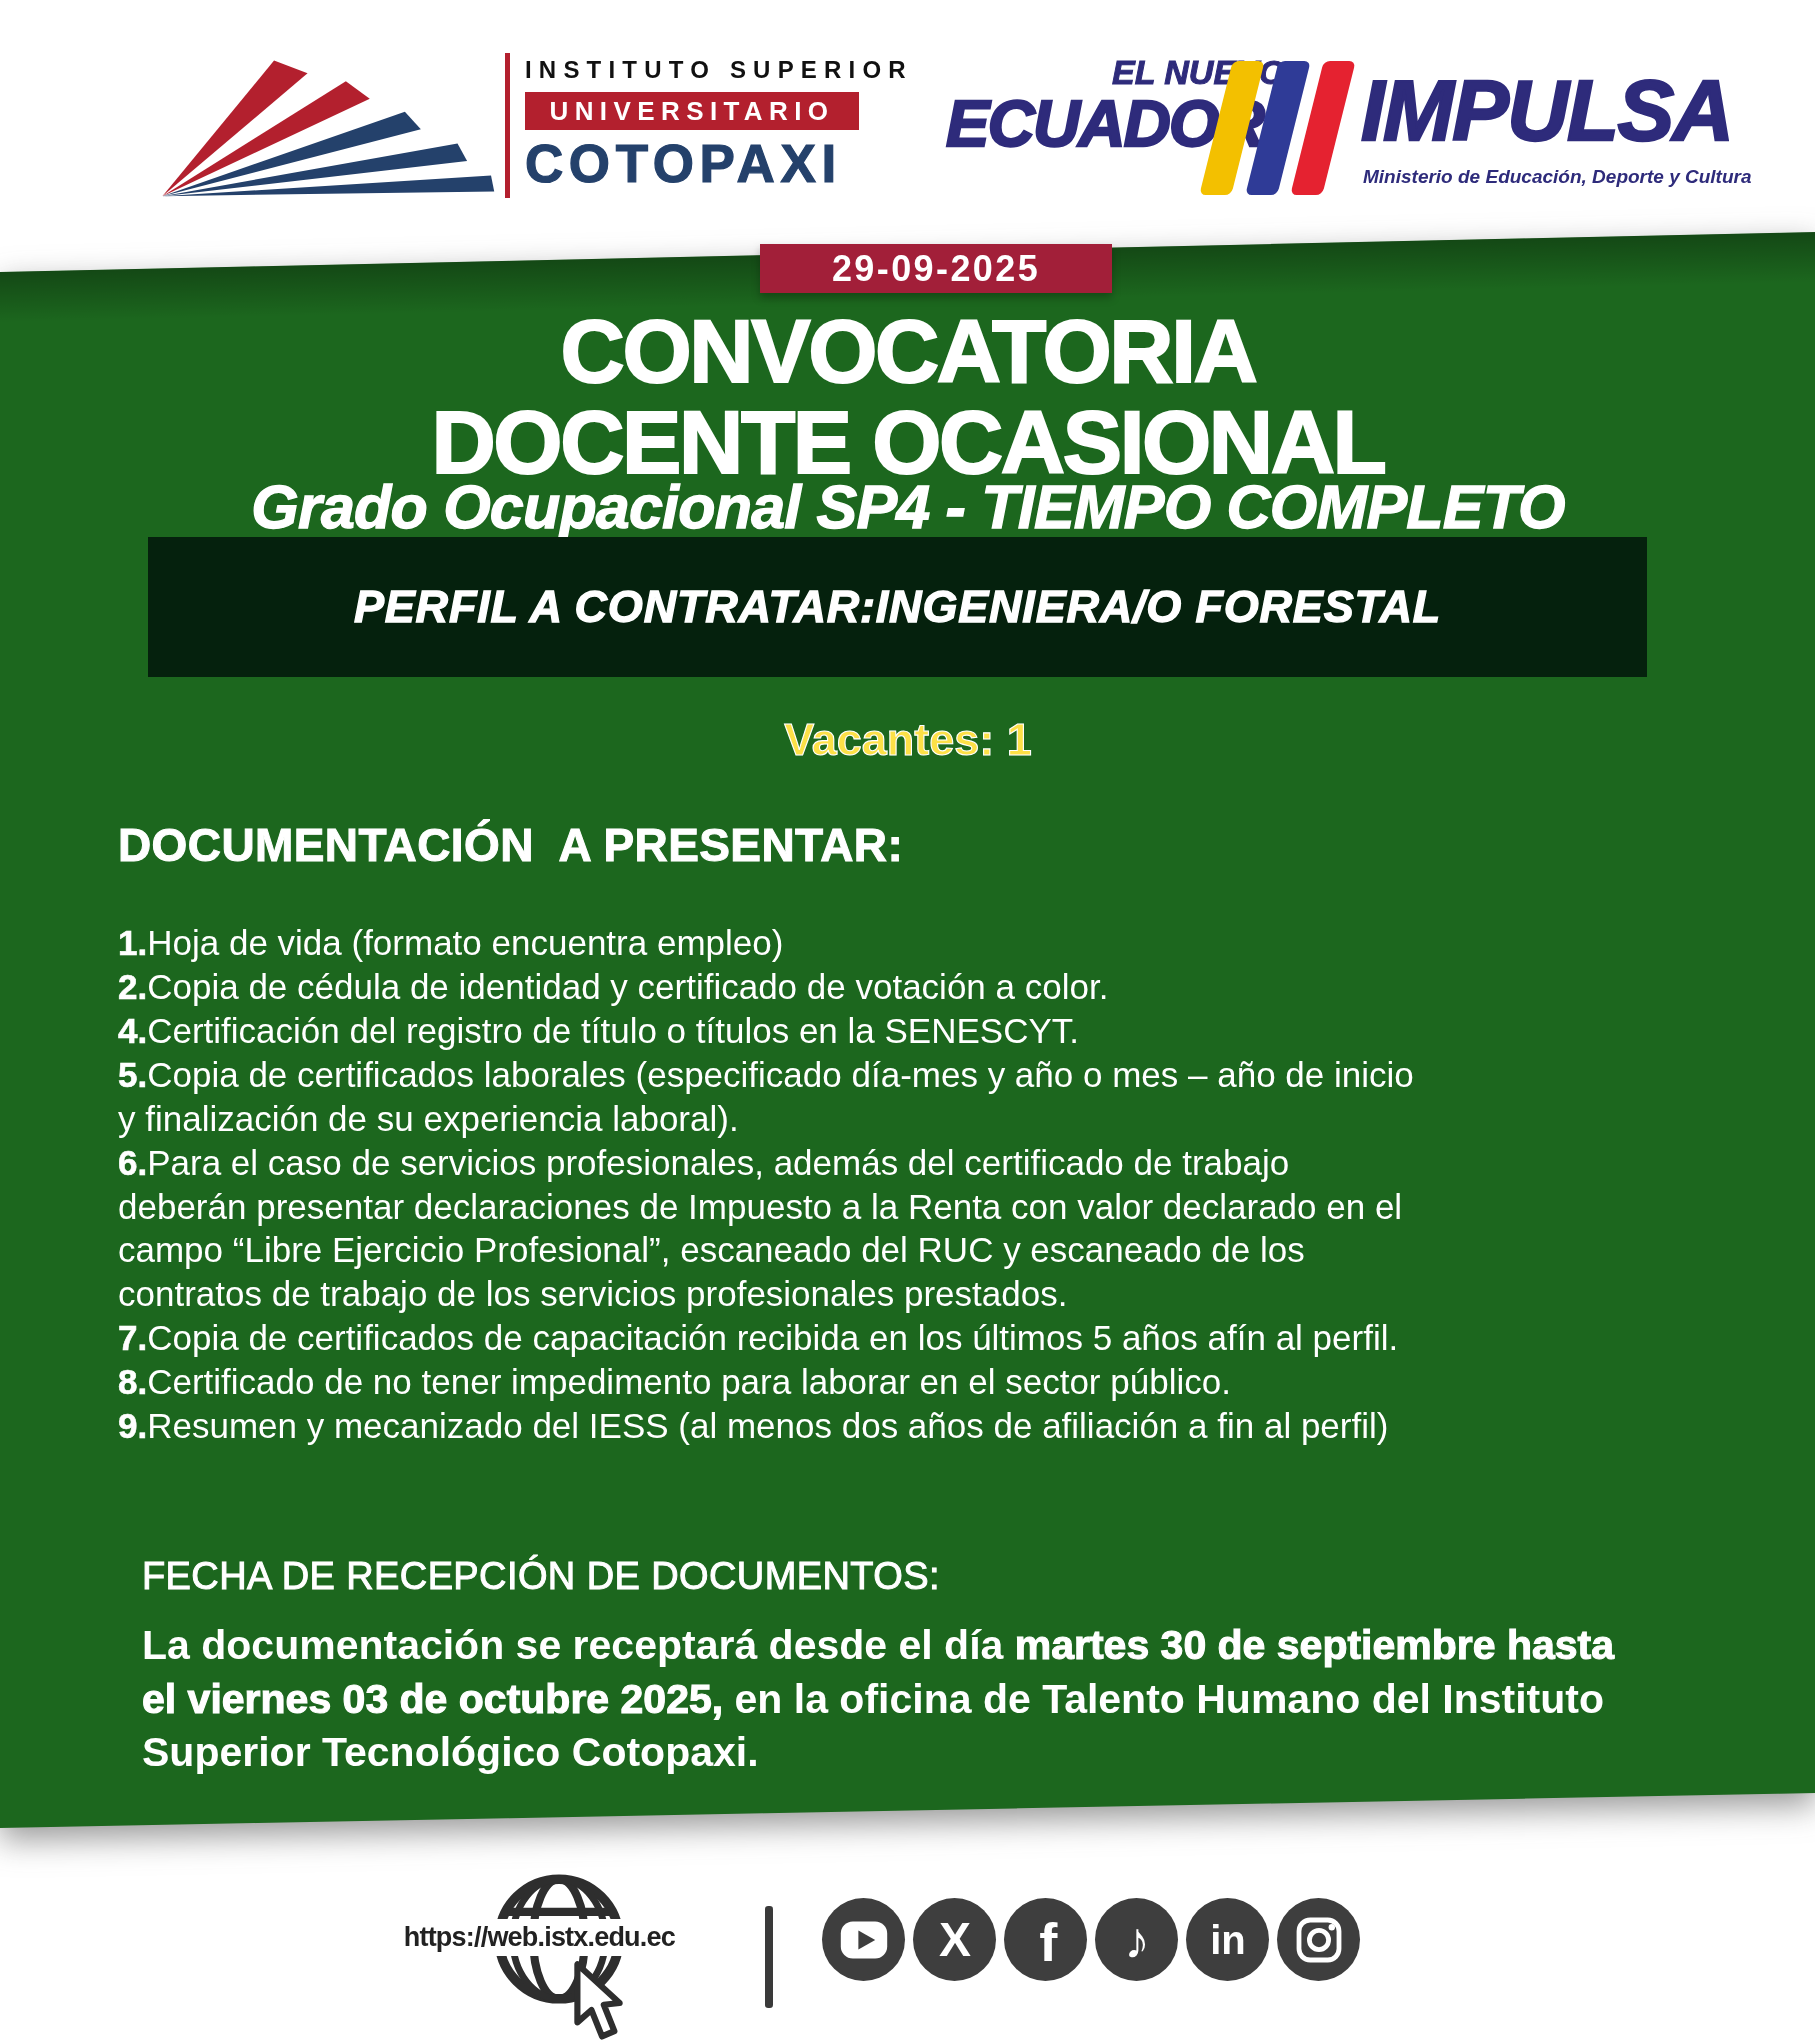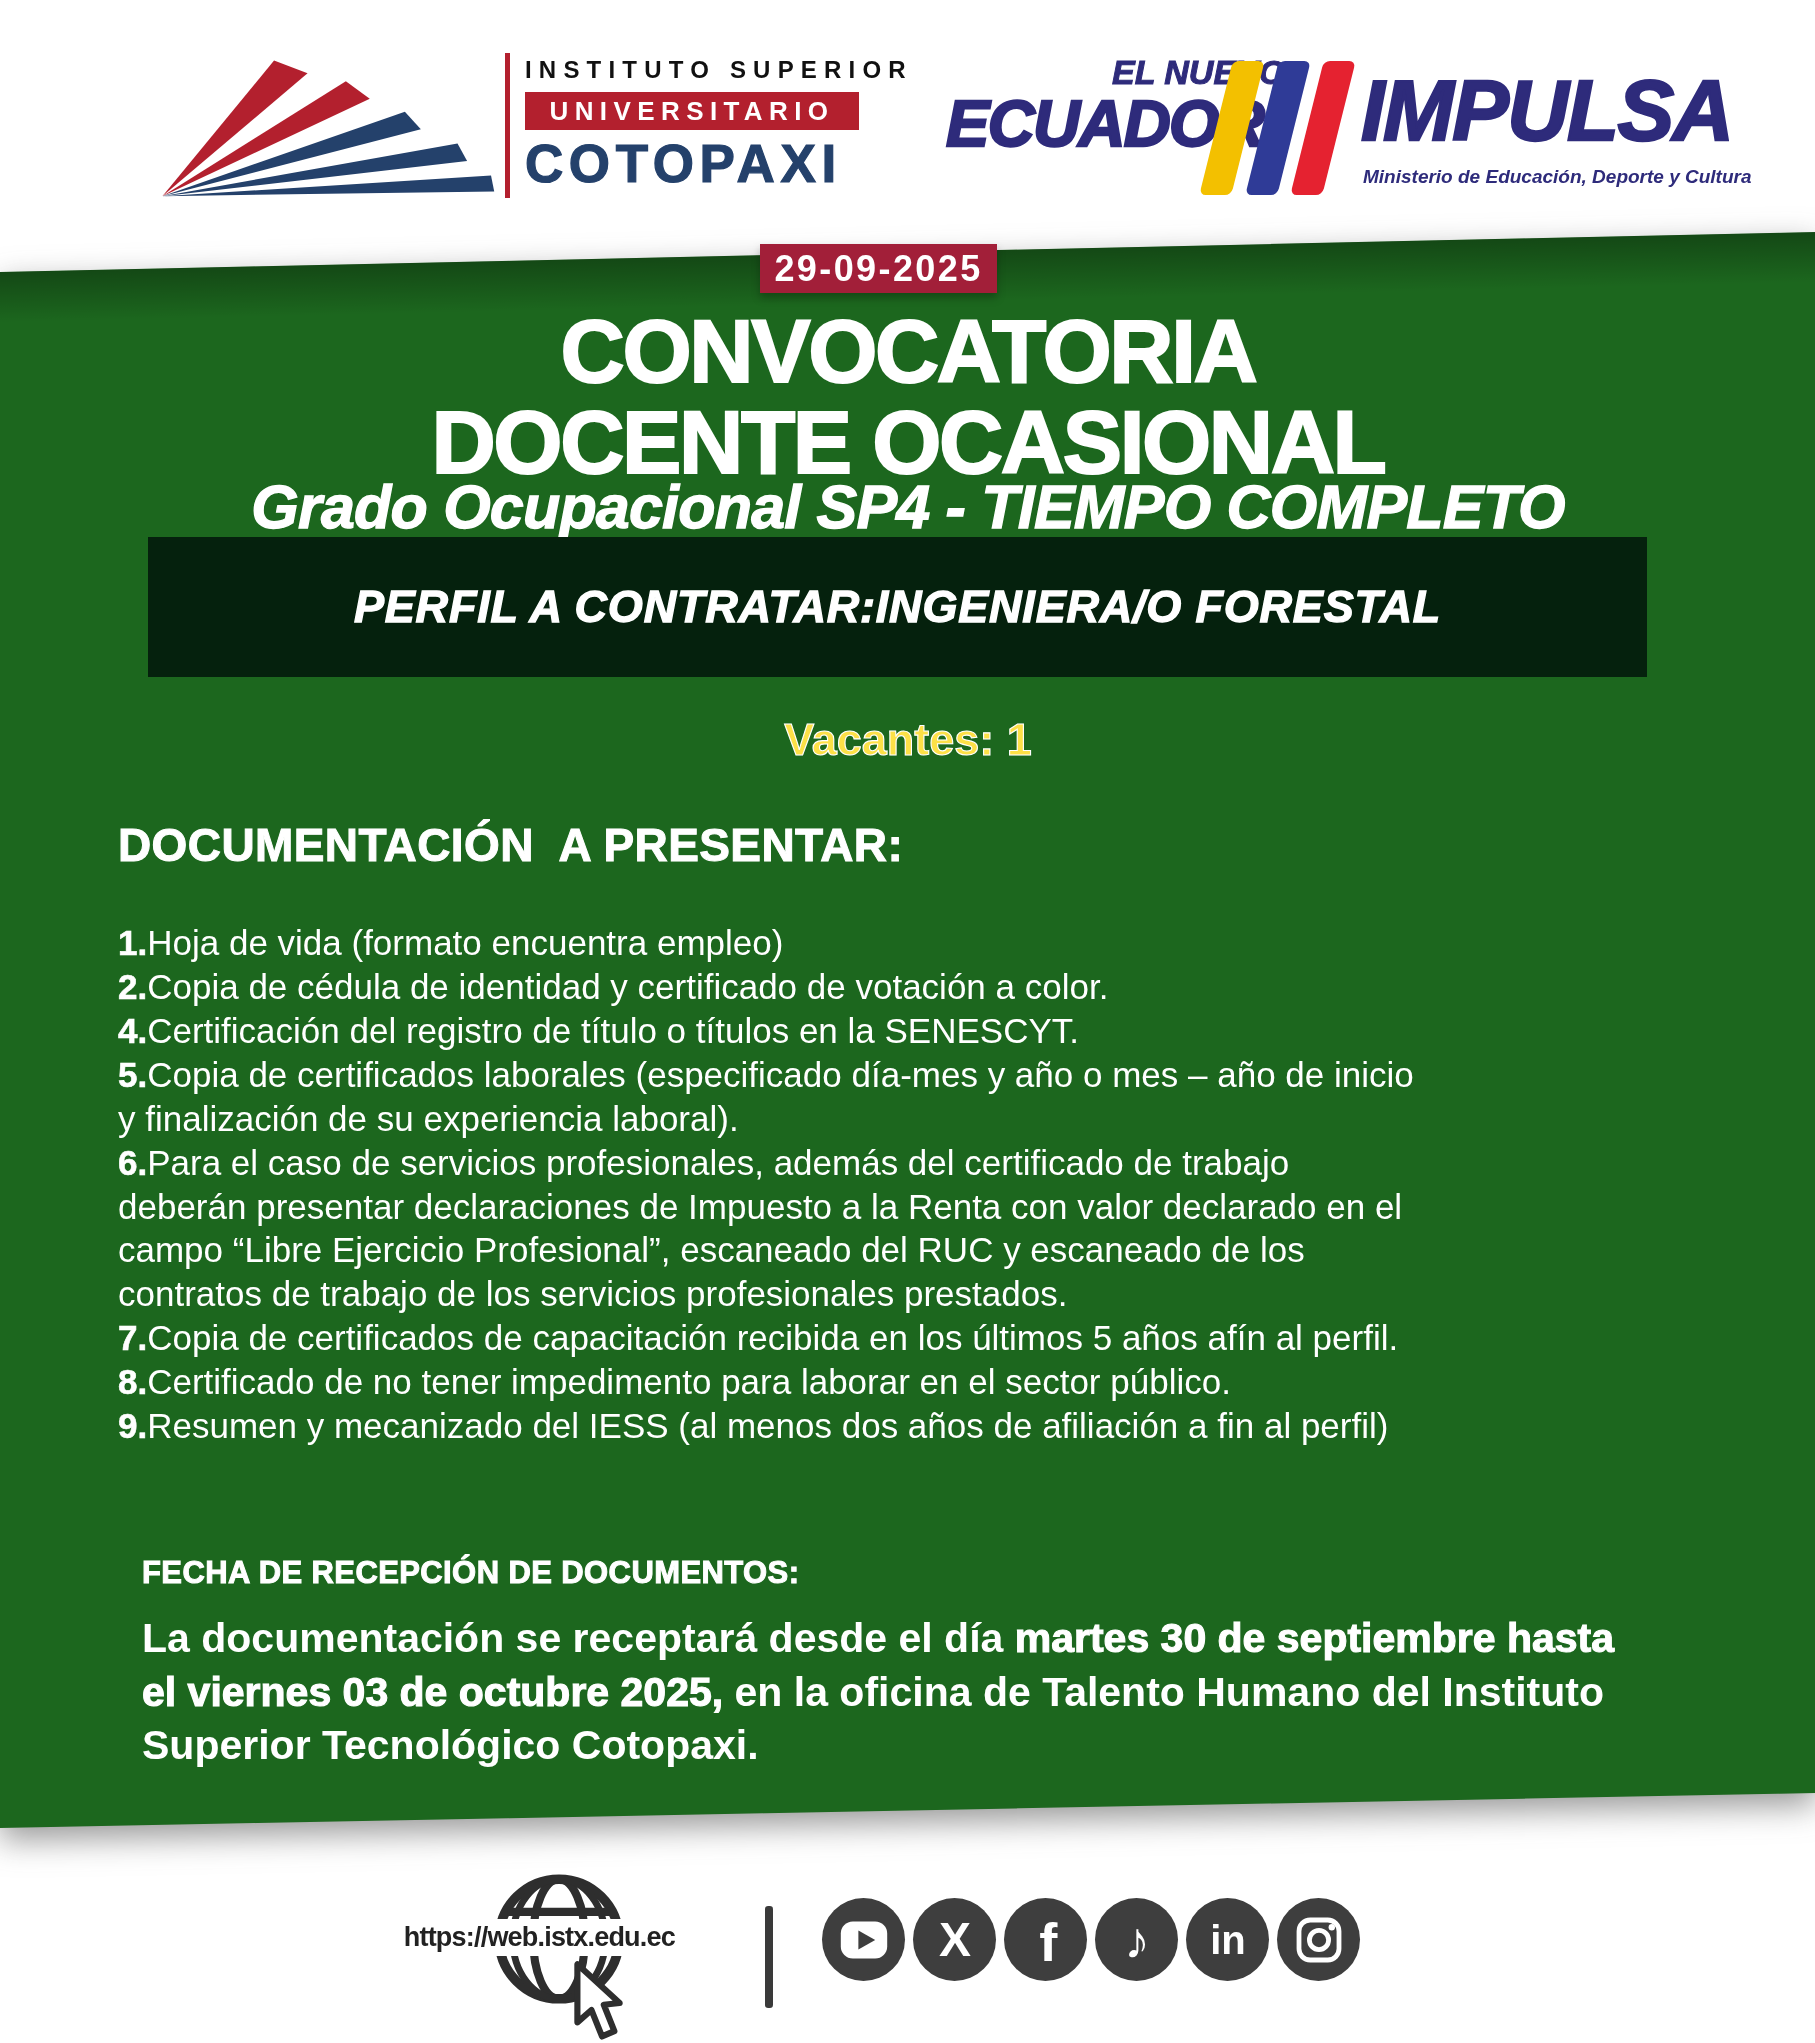--- a/index.html
+++ b/index.html
@@ -32,21 +32,21 @@
   .ministry{position:absolute;left:425px;top:126px;width:415px;font-size:19px;font-weight:700;font-style:italic;white-space:nowrap;}
 
   
   .green-wrap{position:absolute;inset:0;filter:drop-shadow(0 12.8px 16px rgba(70,70,70,.55));}
   .green-panel{position:absolute;inset:0;background:var(--green,#1c671e);
       clip-path:polygon(0 272px,1816px 232px,1816px 1793px,0 1828px);}
   .top-shade{position:absolute;left:-16px;top:272px;width:1915px;height:51px;
       background:linear-gradient(to bottom,rgba(0,0,0,.30),rgba(0,0,0,0));
       transform:rotate(-1.26deg);transform-origin:0 0;}
 
-  .badge{position:absolute;left:760px;top:244px;width:237px;height:49px;background:var(--badge_red,#a21f39);
+  .badge{position:absolute;left:760px;top:244px;width:352px;height:49px;background:var(--badge_red,#a21f39);
       z-index:6;display:flex;align-items:center;justify-content:center;color:#fff;font-size:36px;
       font-weight:700;letter-spacing:2.4px;box-shadow:0 4.8px 8px rgba(0,0,0,.25);}
 
   .title{position:absolute;left:0;right:0;top:306px;text-align:center;color:#fff;
       font-size:89px;font-weight:700;line-height:1.02;letter-spacing:-2.4px;-webkit-text-stroke:2px #fff;}
   .subtitle{position:absolute;left:0;right:0;top:472px;text-align:center;color:#fff;font-style:italic;
       font-size:61px;font-weight:700;letter-spacing:-0.8px;-webkit-text-stroke:1.3px #fff;white-space:nowrap;}
 
   .profile-box{position:absolute;left:148px;top:537px;width:1499px;height:140px;background:var(--dark_box,#05210d);
       display:flex;flex-direction:row;align-items:center;justify-content:center;color:#fff;
@@ -55,21 +55,21 @@
 
   .vacantes{position:absolute;left:0;right:0;top:714px;text-align:center;color:#fde047;
       font-size:45px;font-weight:700;-webkit-text-stroke:1.1px #fff;}
 
   .docs{position:absolute;left:118px;top:818px;width:1656px;color:#fff;}
   .docs-heading{font-size:46px;font-weight:700;letter-spacing:0.4px;-webkit-text-stroke:1px #fff;white-space:pre-wrap;}
   .doc-list{margin-top:49px;font-size:35px;font-weight:400;line-height:1.255;}
   .doc-num{font-weight:700;-webkit-text-stroke:0.6px #fff;}
 
   .fecha{position:absolute;left:142px;top:1555px;width:1628px;color:#fff;}
-  .fecha-heading{font-size:31px;font-weight:700;letter-spacing:0.4px;-webkit-text-stroke:1px #fff;}
+  .fecha-heading{font-size:38px;font-weight:400;letter-spacing:0.4px;-webkit-text-stroke:1px #fff;}
   .fecha-par{margin-top:21px;font-size:41px;font-weight:700;line-height:1.31;}
   .fecha-bold{-webkit-text-stroke:1.1px #fff;}
 
   
   .globe{position:absolute;left:491px;top:1871px;}
   .site-url{position:absolute;left:399px;top:1919px;background:#fff;padding:3.2px 4.8px;color:#222;
       font-size:27px;font-weight:700;letter-spacing:-0.8px;white-space:nowrap;}
   .cursor{position:absolute;left:551px;top:1959px;}
   .footer-divider{position:absolute;left:765px;top:1906px;width:8px;height:102px;background:#3a3a3a;border-radius:3.2px;}
   .social-row{position:absolute;left:822px;top:1898px;display:flex;gap:8px;}

